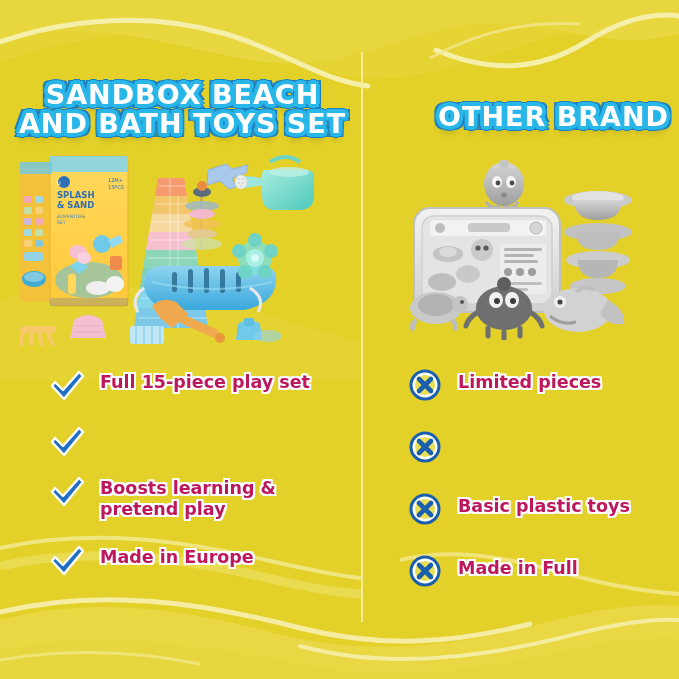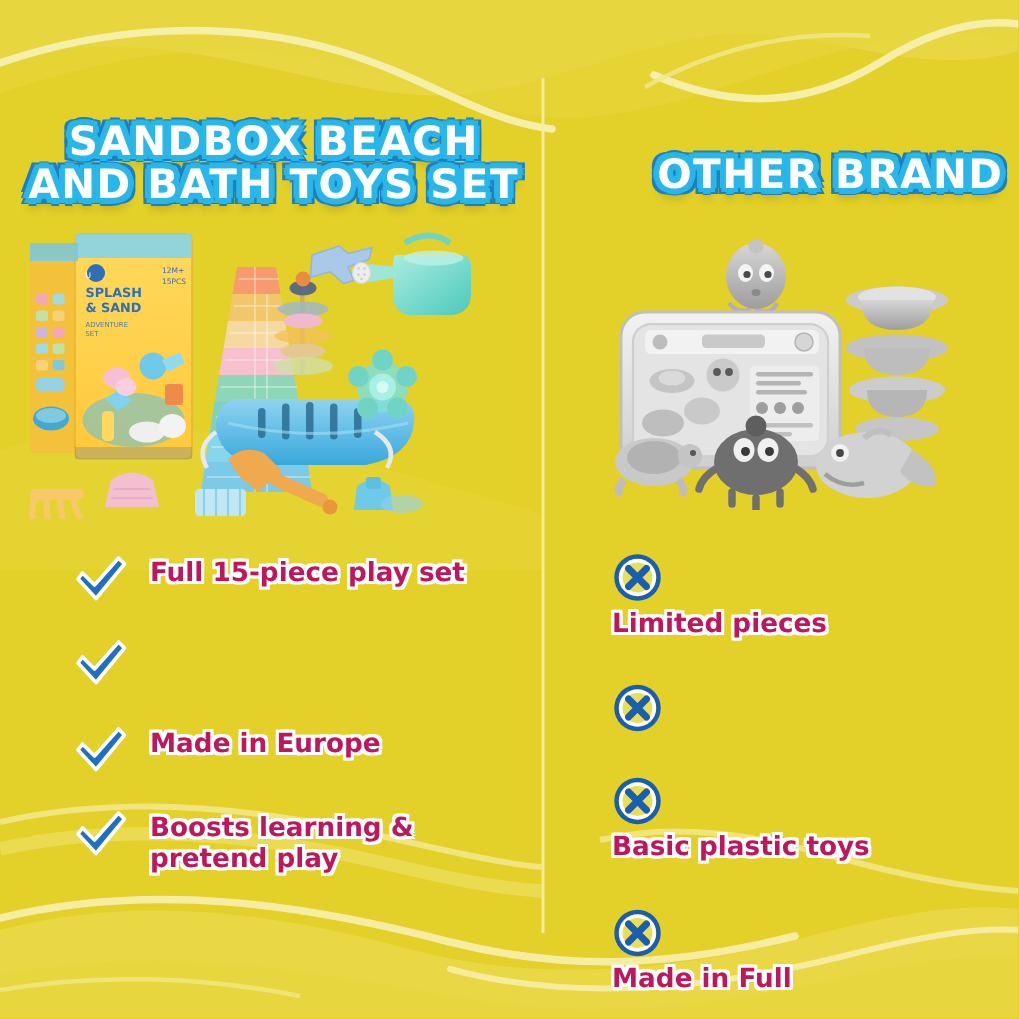--- a/index.html
+++ b/index.html
@@ -106,21 +106,21 @@
     font-family: "DejaVu Sans", sans-serif;
     font-weight: bold;
     font-size: 17.5px;
     line-height: 1.22;
     color: #be185d;
     padding-top: 4px;
     text-shadow:
       -2px 0 0 #fff, 2px 0 0 #fff, 0 -2px 0 #fff, 0 2px 0 #fff,
       -2px -2px 0 #fff, 2px -2px 0 #fff, -2px 2px 0 #fff, 2px 2px 0 #fff;
   }
-  .list-right .row { margin-bottom: 28px; flex-direction: column; }
+  .list-right .row { margin-bottom: 28px; }
   .list-right .row .icon { width: 34px; height: 34px; margin-right: 16px; }
   .list-left .row.tall { margin-bottom: 14px; }
 </style>
 </head>
 <body>
 
 <div id="page">
 
   <svg class="waves" width="679" height="679" viewBox="0 0 679 679">
     <rect x="0" y="0" width="679" height="679" fill="#E3D028"></rect>
@@ -332,36 +332,36 @@
       </div>
 
       <div class="row tall">
         <span class="icon">
           <svg viewBox="0 0 40 36" width="40" height="36">
             <path d="M4 18 L7 14 L15 22 L31 4 L35 8 L16 31 Z" fill="#1F6FC4" stroke="#ffffff" stroke-width="2.4" stroke-linejoin="round"></path>
           </svg>
         </span>
       </div>
 
-      <div class="row" style="margin-top:22px;">
+      <div class="row tall">
         <span class="icon">
           <svg viewBox="0 0 40 36" width="40" height="36">
             <path d="M4 18 L7 14 L15 22 L31 4 L35 8 L16 31 Z" fill="#1F6FC4" stroke="#ffffff" stroke-width="2.4" stroke-linejoin="round"></path>
           </svg>
         </span>
-        <span class="label">Made in Europe</span>
-      </div>
-
-      <div class="row tall">
+        <span class="label">Boosts learning &amp; pretend play</span>
+      </div>
+
+      <div class="row" style="margin-top:22px;">
         <span class="icon">
           <svg viewBox="0 0 40 36" width="40" height="36">
             <path d="M4 18 L7 14 L15 22 L31 4 L35 8 L16 31 Z" fill="#1F6FC4" stroke="#ffffff" stroke-width="2.4" stroke-linejoin="round"></path>
           </svg>
         </span>
-        <span class="label">Boosts learning &amp; pretend play</span>
+        <span class="label">Made in Europe</span>
       </div>
 
     </div>
   </div>
 
   <div class="col col-right">
 
     <div class="title title-right" style="left:14px;text-align:right;">OTHER BRAND</div>
 
     <svg class="art art-right" viewBox="0 0 268 180" width="268" height="180" style="left:39px;">

